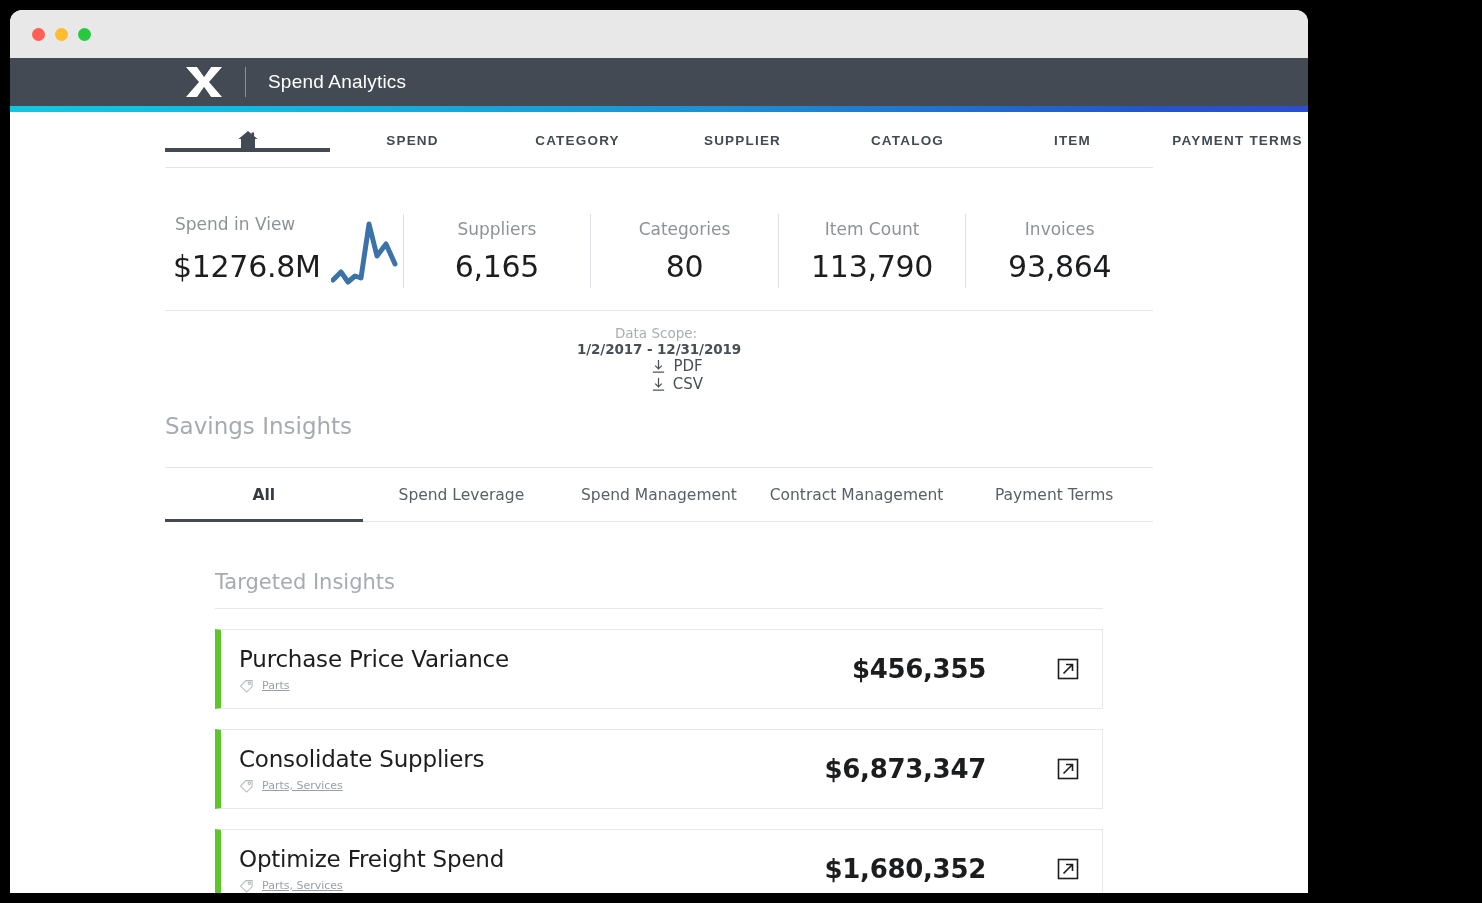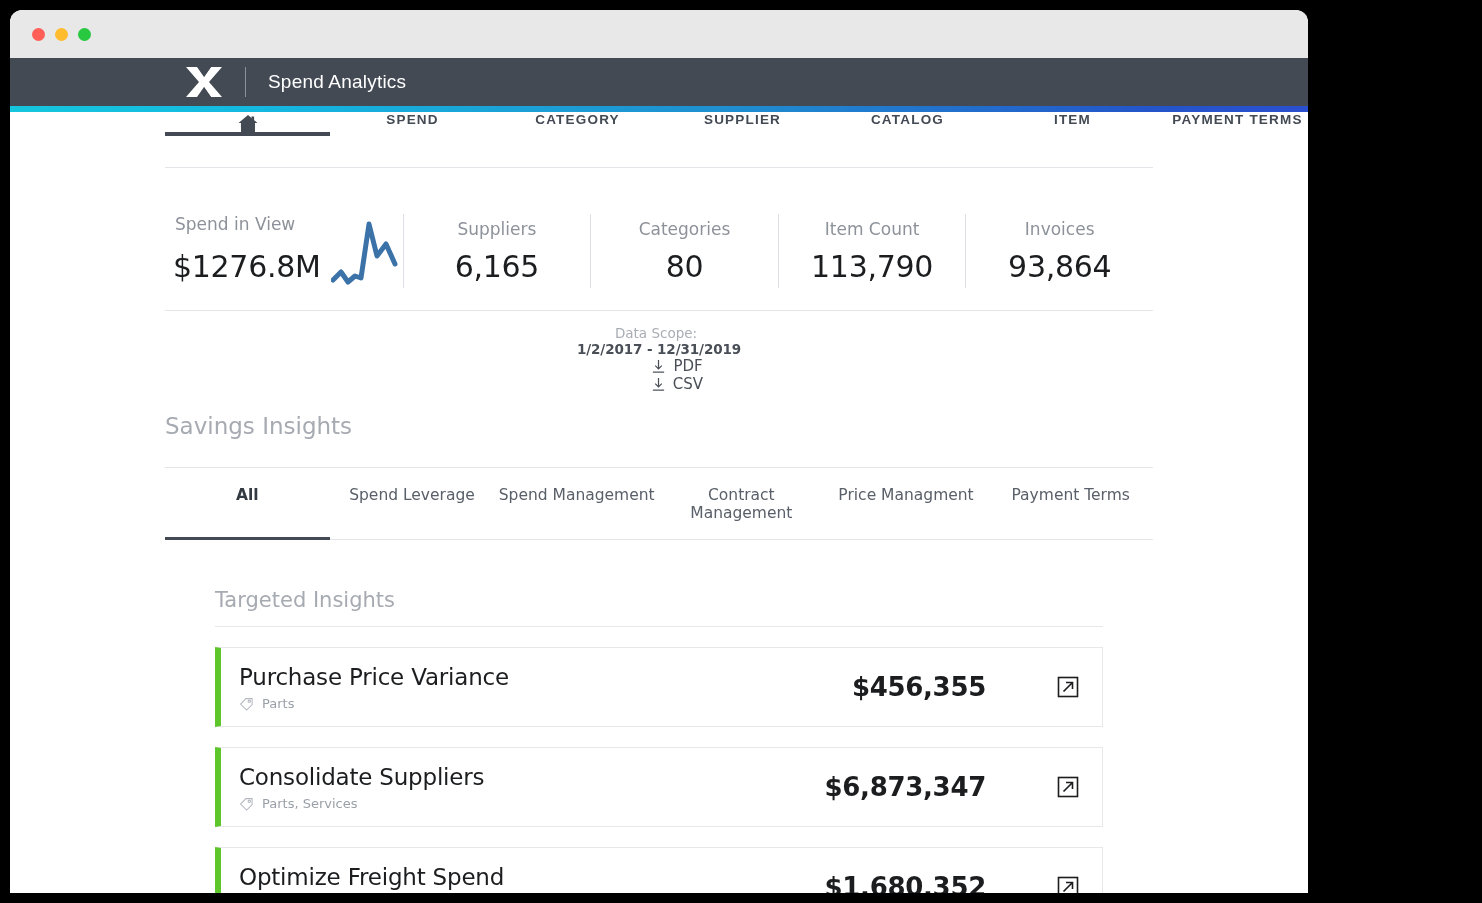--- a/index.html
+++ b/index.html
@@ -75,21 +75,21 @@
   .accent-bar {
     height: 6px;
     background: linear-gradient(to right, #16c6dd 0%, #14b9e0 18%, #1f8fd0 55%, #2455c9 88%, #2b4fcf 100%);
   }
 
   
   .mainnav {
     height: 56px;
     background: #ffffff;
     display: flex;
-    align-items: flex-start;
+    align-items: center;
     padding-left: 155px;
     box-sizing: border-box;
     position: relative;
   }
   .mainnav::after {
     content: "";
     position: absolute;
     left: 155px; right: 155px; bottom: 0;
     height: 1px;
     background: #e3e5e8;
@@ -253,22 +253,23 @@
     font-weight: 400;
     letter-spacing: -0.2px;
     margin-bottom: 6px;
   }
   .insight-tags {
     display: flex;
     align-items: center;
   }
   .tag-icon { width: 15px; height: 15px; margin-right: 8px; display:block; }
   .tag-text {
-    font-size: 13px;
+    font-size: 11px;
     color: #9aa0a8;
+    text-decoration: underline;
   }
   .insight-amount {
     font-size: 26px;
     color: #1c1d1f;
     font-weight: 700;
     letter-spacing: -0.3px;
     margin-right: 70px;
     white-space: nowrap;
   }
   .open-icon { width: 24px; height: 24px; display:block; cursor: pointer; }
@@ -399,23 +400,20 @@
         <span>All</span>
       </div>
       <div class="subtab">
         <span>Spend Leverage</span>
       </div>
       <div class="subtab">
         <span>Spend Management</span>
       </div>
       <div class="subtab">
         <span>Contract Management</span>
-      </div>
-      <div class="subtab">
-        <span>Price Managment</span>
       </div>
       <div class="subtab">
         <span>Payment Terms</span>
       </div>
     </div>
 
     <div class="insights-wrap">
       <div class="insights-title">Targeted Insights</div>
 
       <div class="insight-card">

